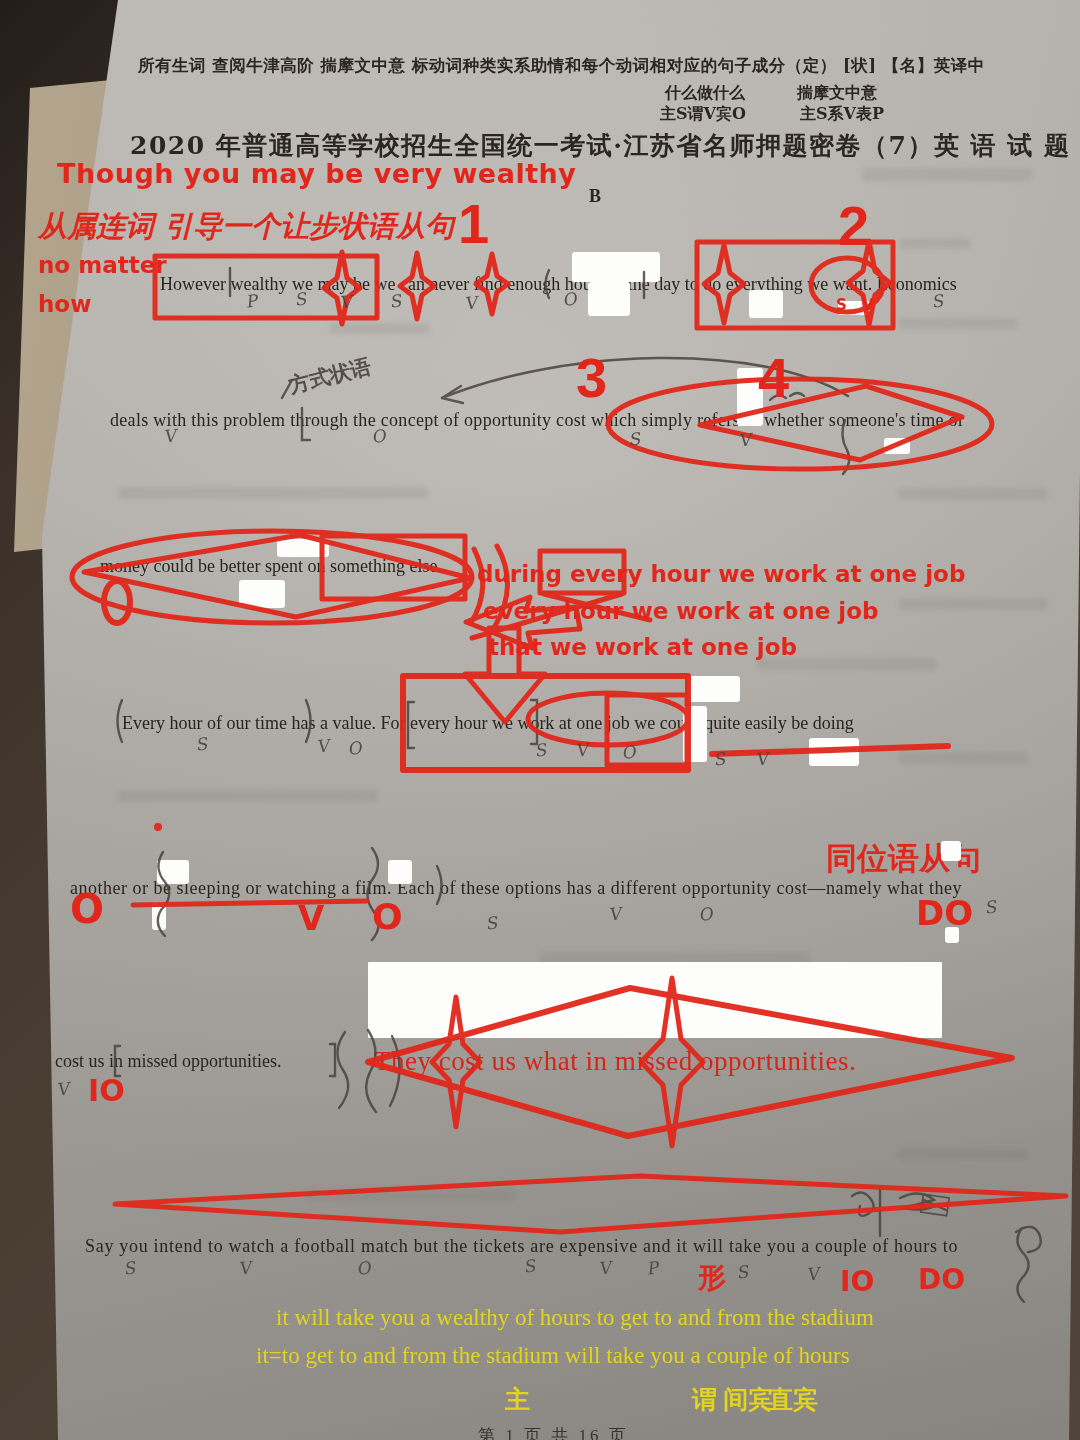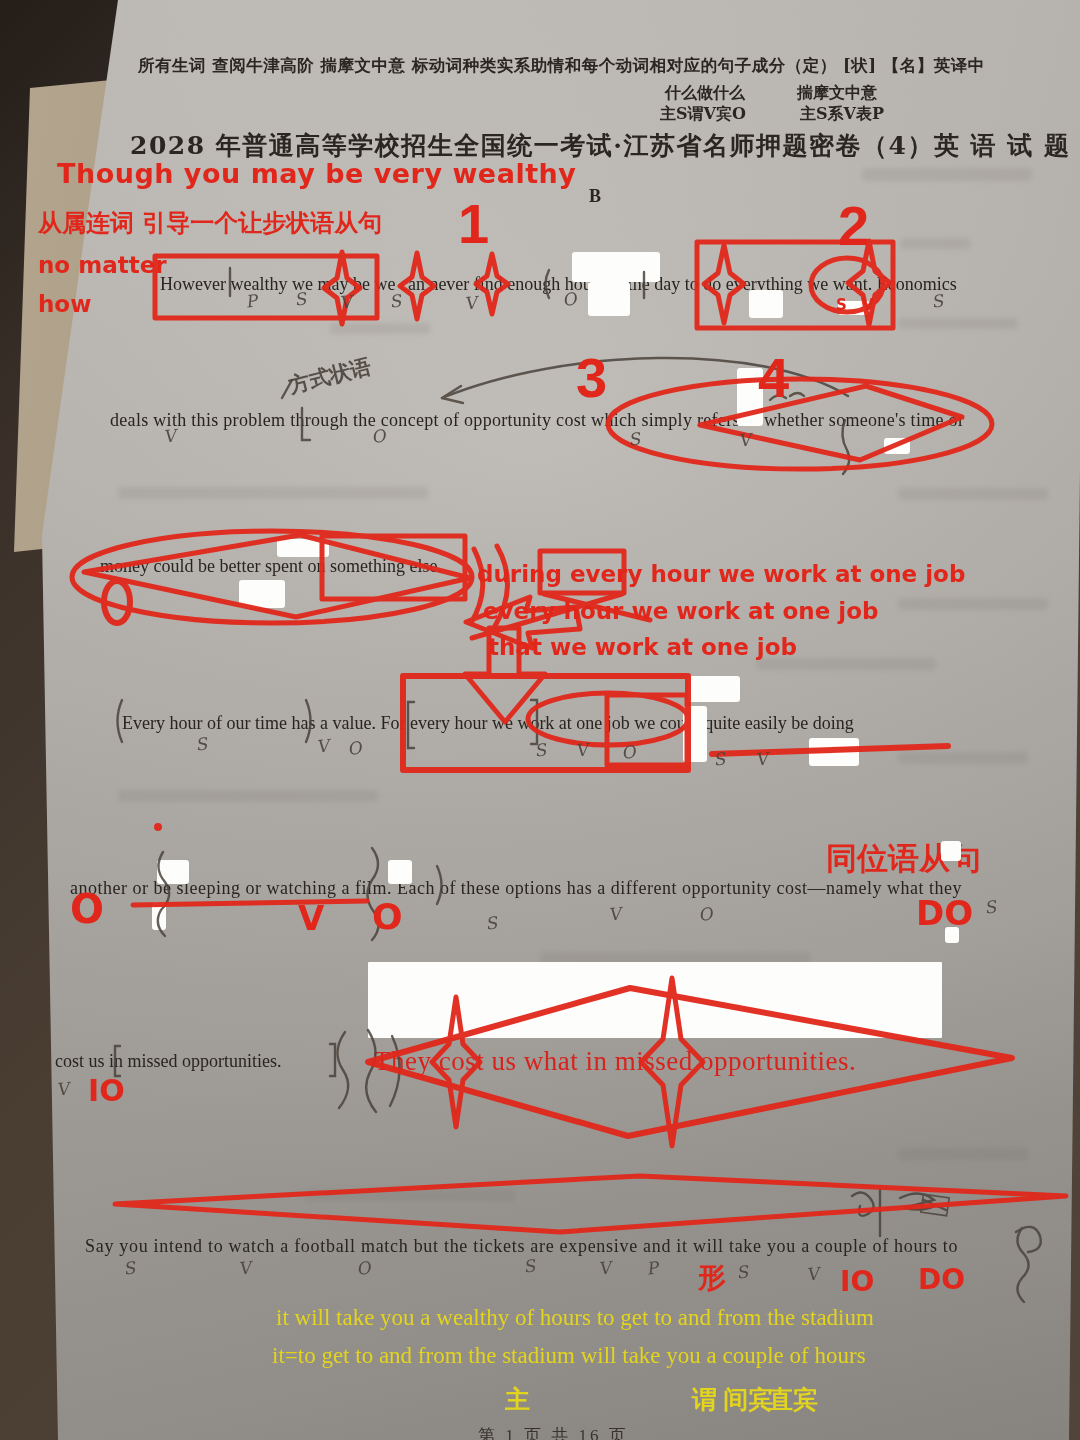--- a/index.html
+++ b/index.html
@@ -51,25 +51,25 @@
   <div class="smudge" style="left:898px;top:752px;width:130px;height:12px;"></div>
   <div class="smudge" style="left:540px;top:952px;width:270px;height:12px;"></div>
   <div class="smudge" style="left:898px;top:1148px;width:130px;height:12px;"></div>
   <div class="smudge" style="left:305px;top:1190px;width:210px;height:11px;"></div>
 
   <div class="t cnh" style="left:138px;top:55px;font-size:16.5px;letter-spacing:.5px;">所有生词 查阅牛津高阶 揣摩文中意 标动词种类实系助情和每个动词相对应的句子成分（定） [状]  【名】英译中</div>
   <div class="t cnh" style="left:665px;top:83px;font-size:16px;">什么做什么</div>
   <div class="t cnh" style="left:797px;top:83px;font-size:16px;">揣摩文中意</div>
   <div class="t cnh" style="left:660px;top:104px;font-size:16px;">主S谓V宾O</div>
   <div class="t cnh" style="left:800px;top:104px;font-size:16px;">主S系V表P</div>
-  <div class="t cnh" style="left:130px;top:129px;font-size:25px;letter-spacing:1.5px;">2028 年普通高等学校招生全国统一考试·江苏省名师押题密卷（4）英 语 试 题</div>
+  <div class="t cnh" style="left:130px;top:129px;font-size:25px;letter-spacing:1.5px;">2020 年普通高等学校招生全国统一考试·江苏省名师押题密卷（7）英 语 试 题</div>
   <div class="t ink" style="left:589px;top:186px;font-size:18px;font-weight:700;">B</div>
 
   <div class="t red" style="left:57px;top:158px;font-size:27px;letter-spacing:.5px;">Though  you may be very wealthy</div>
-  <div class="t red" style="left:38px;top:207px;font-size:24px;">从属连词 引导一个让步状语从句</div>
+  <div class="t red" style="left:38px;top:207px;font-size:29px;font-style:italic;">从属连词 引导一个让步状语从句</div>
   <div class="t red" style="left:38px;top:252px;font-size:23px;">no matter</div>
   <div class="t red" style="left:38px;top:291px;font-size:23px;">how</div>
   <div class="t red" style="left:477px;top:561px;font-size:23px;">during every hour we work at one job</div>
   <div class="t red" style="left:483px;top:598px;font-size:23px;">every hour we work at one job</div>
   <div class="t red" style="left:488px;top:634px;font-size:23px;">that we work at one job</div>
   <div class="t red" style="left:826px;top:838px;font-size:31px;">同位语从句</div>
   <div class="t redserif" style="left:374px;top:1046px;font-size:27px;letter-spacing:.5px;">They cost us what  in missed opportunities.</div>
 
   <div class="t ink" style="left:160px;top:274px;font-size:18px;">However wealthy we may be we can never find enough hours in the day to do everything we want. Economics</div>
   <div class="t ink" style="left:110px;top:410px;font-size:18px;letter-spacing:.3px;">deals with this problem through the concept of opportunity cost which simply refers to whether someone's time or</div>
@@ -208,20 +208,20 @@
       <span class="mk r" style="left: 698px; top: 1264px; font-size: 28px;">形</span>
       <span class="mk r" style="left: 840px; top: 1268px; font-size: 28px;">IO</span>
       <span class="mk r" style="left: 918px; top: 1266px; font-size: 28px;">DO</span>
       <span class="mk n" style="left: 458px; top: 196px;">1</span>
       <span class="mk n" style="left: 838px; top: 198px;">2</span>
       <span class="mk n" style="left: 576px; top: 350px;">3</span>
       <span class="mk n" style="left: 758px; top: 350px;">4</span>
     </div>
 
   <div class="t yellow" style="left:276px;top:1305px;font-size:23px;">it will take you a wealthy of hours to get to and from the stadium</div>
-  <div class="t yellow" style="left:272px;top:1343px;font-size:23px;">it=to get to and from the stadium  will take you a couple of hours</div>
+  <div class="t yellow" style="left:256px;top:1343px;font-size:23px;">it=to get to and from the stadium  will take you a couple of hours</div>
   <div class="t yellow" style="left:505px;top:1383px;font-size:25px;font-weight:700;">主</div>
   <div class="t yellow" style="left:692px;top:1383px;font-size:25px;font-weight:700;">谓 间宾</div>
   <div class="t yellow" style="left:768px;top:1383px;font-size:25px;font-weight:700;">直宾</div>
 
   <div class="t ink" style="left:478px;top:1424px;font-size:17px;letter-spacing:3px;color:#38332d;">第 1 页 共 16 页</div>
 
 </div>
 
 </body></html>

